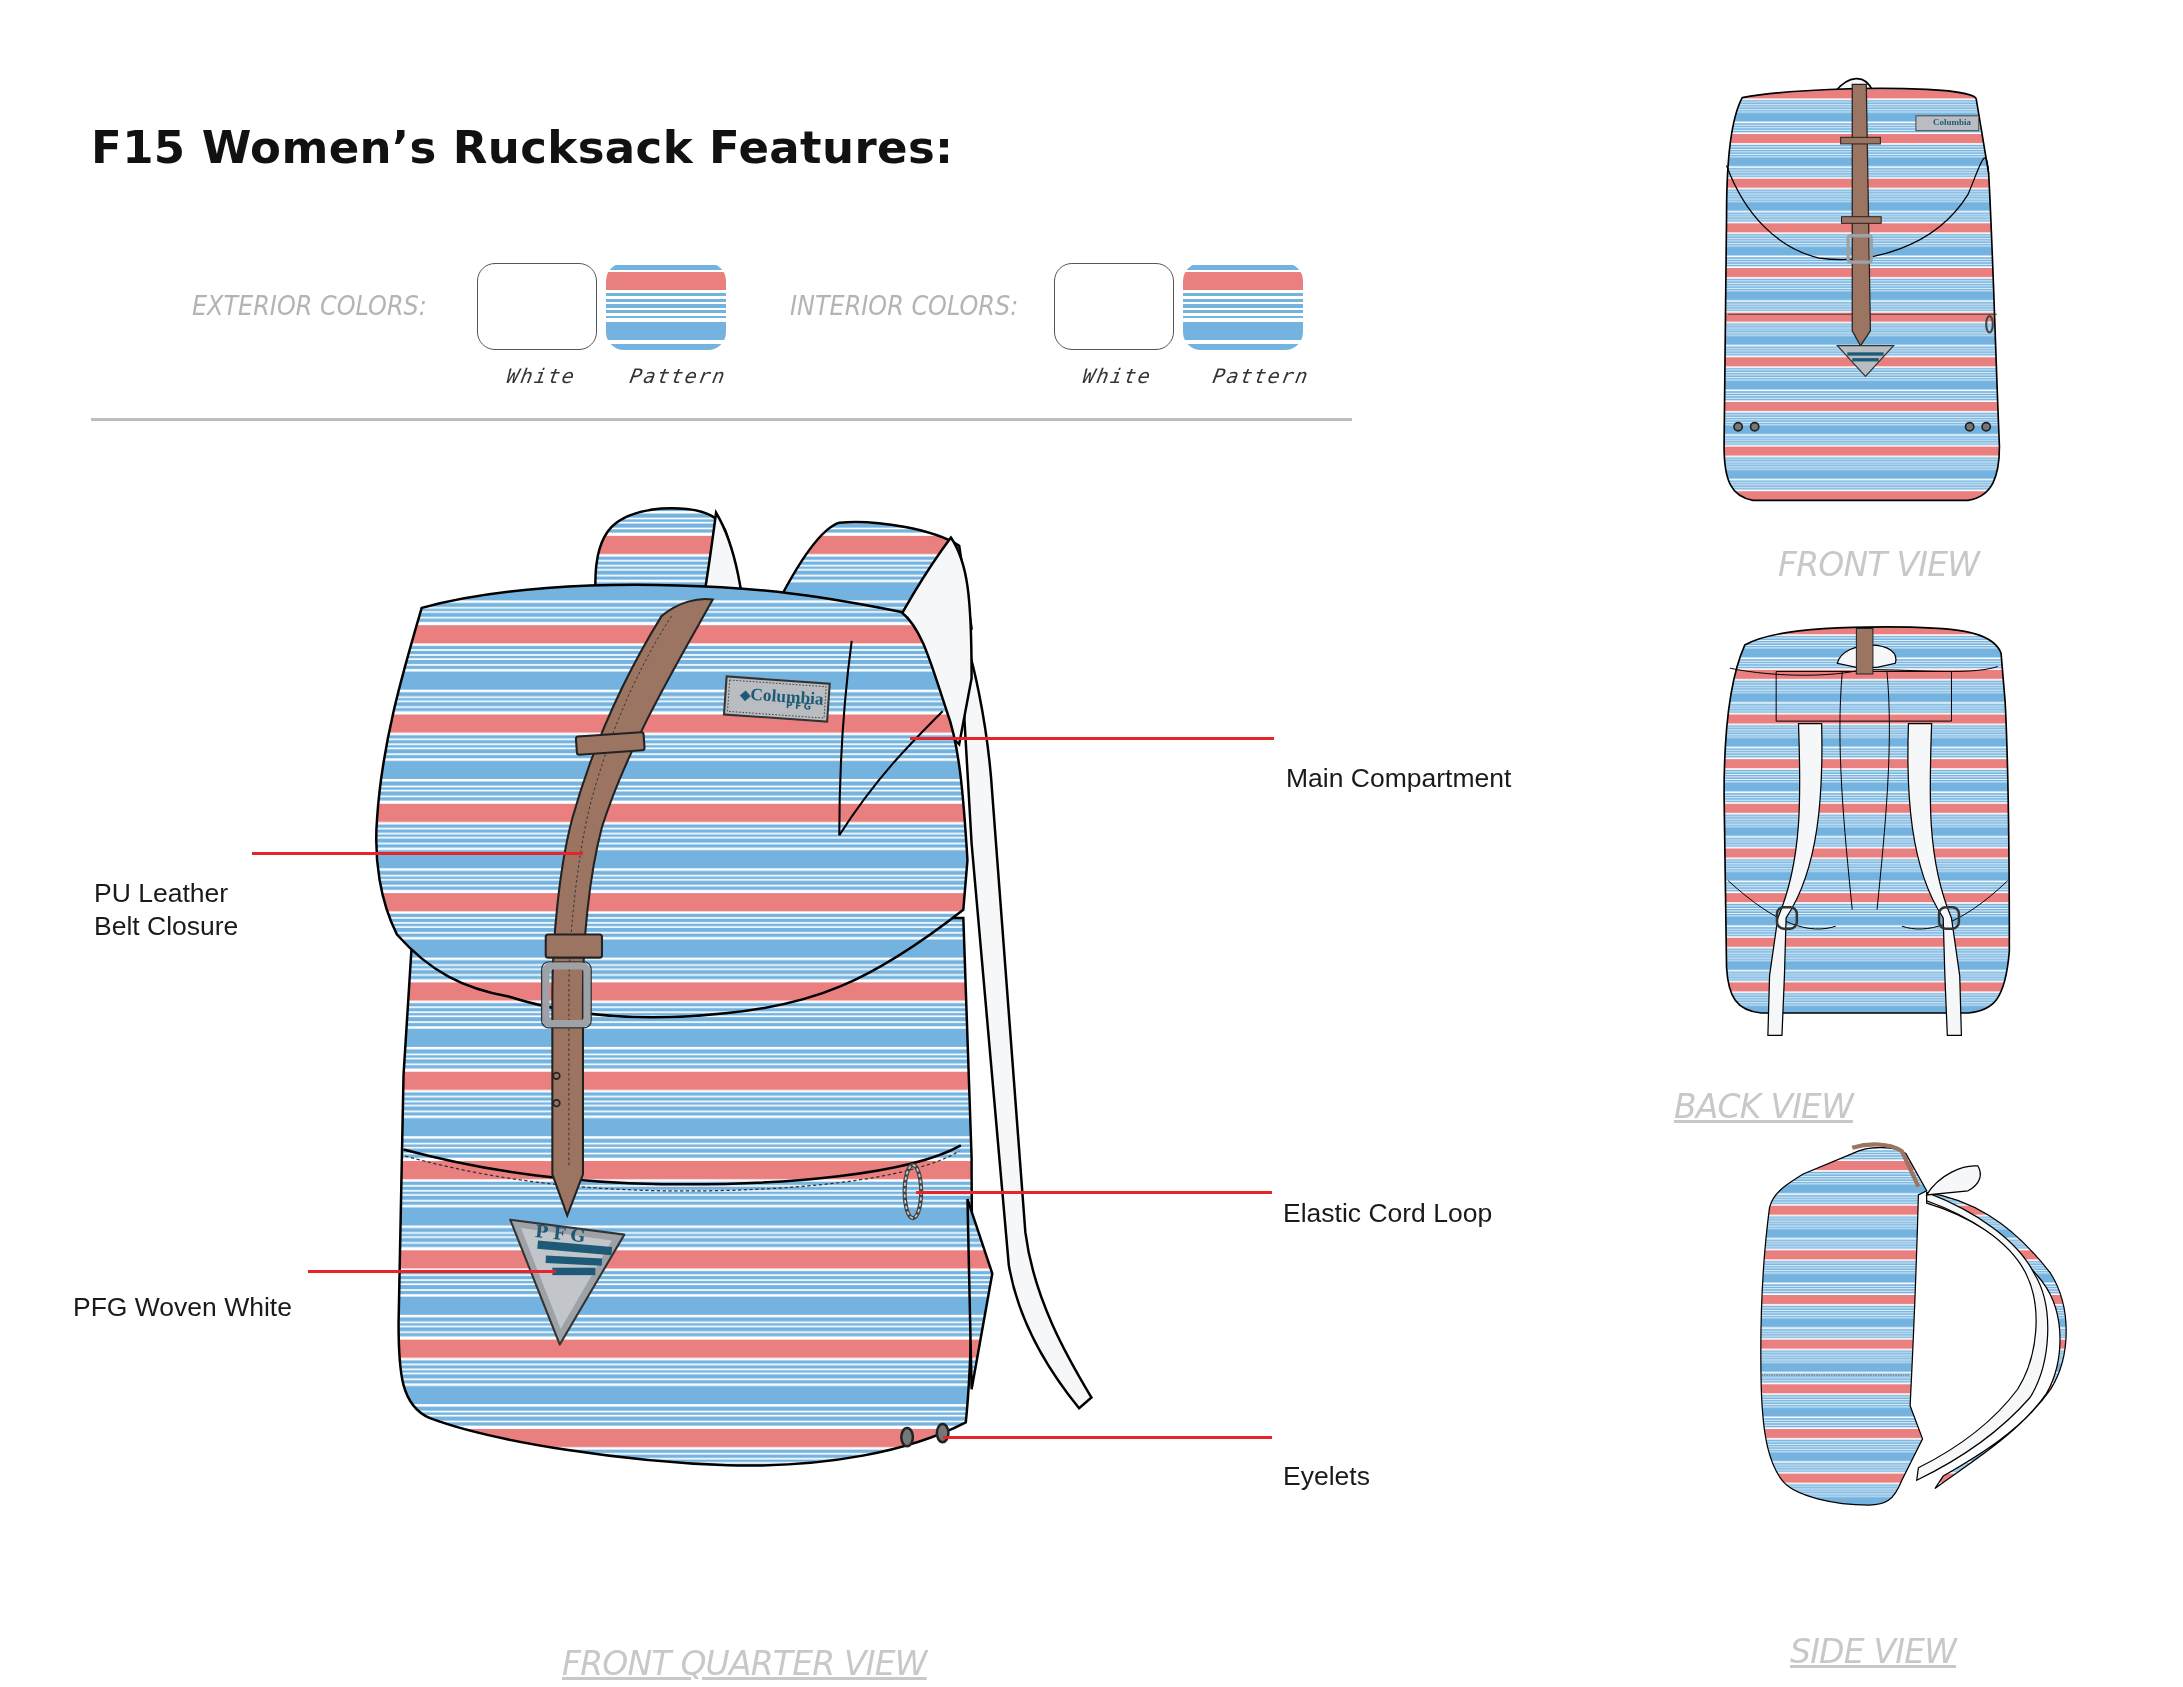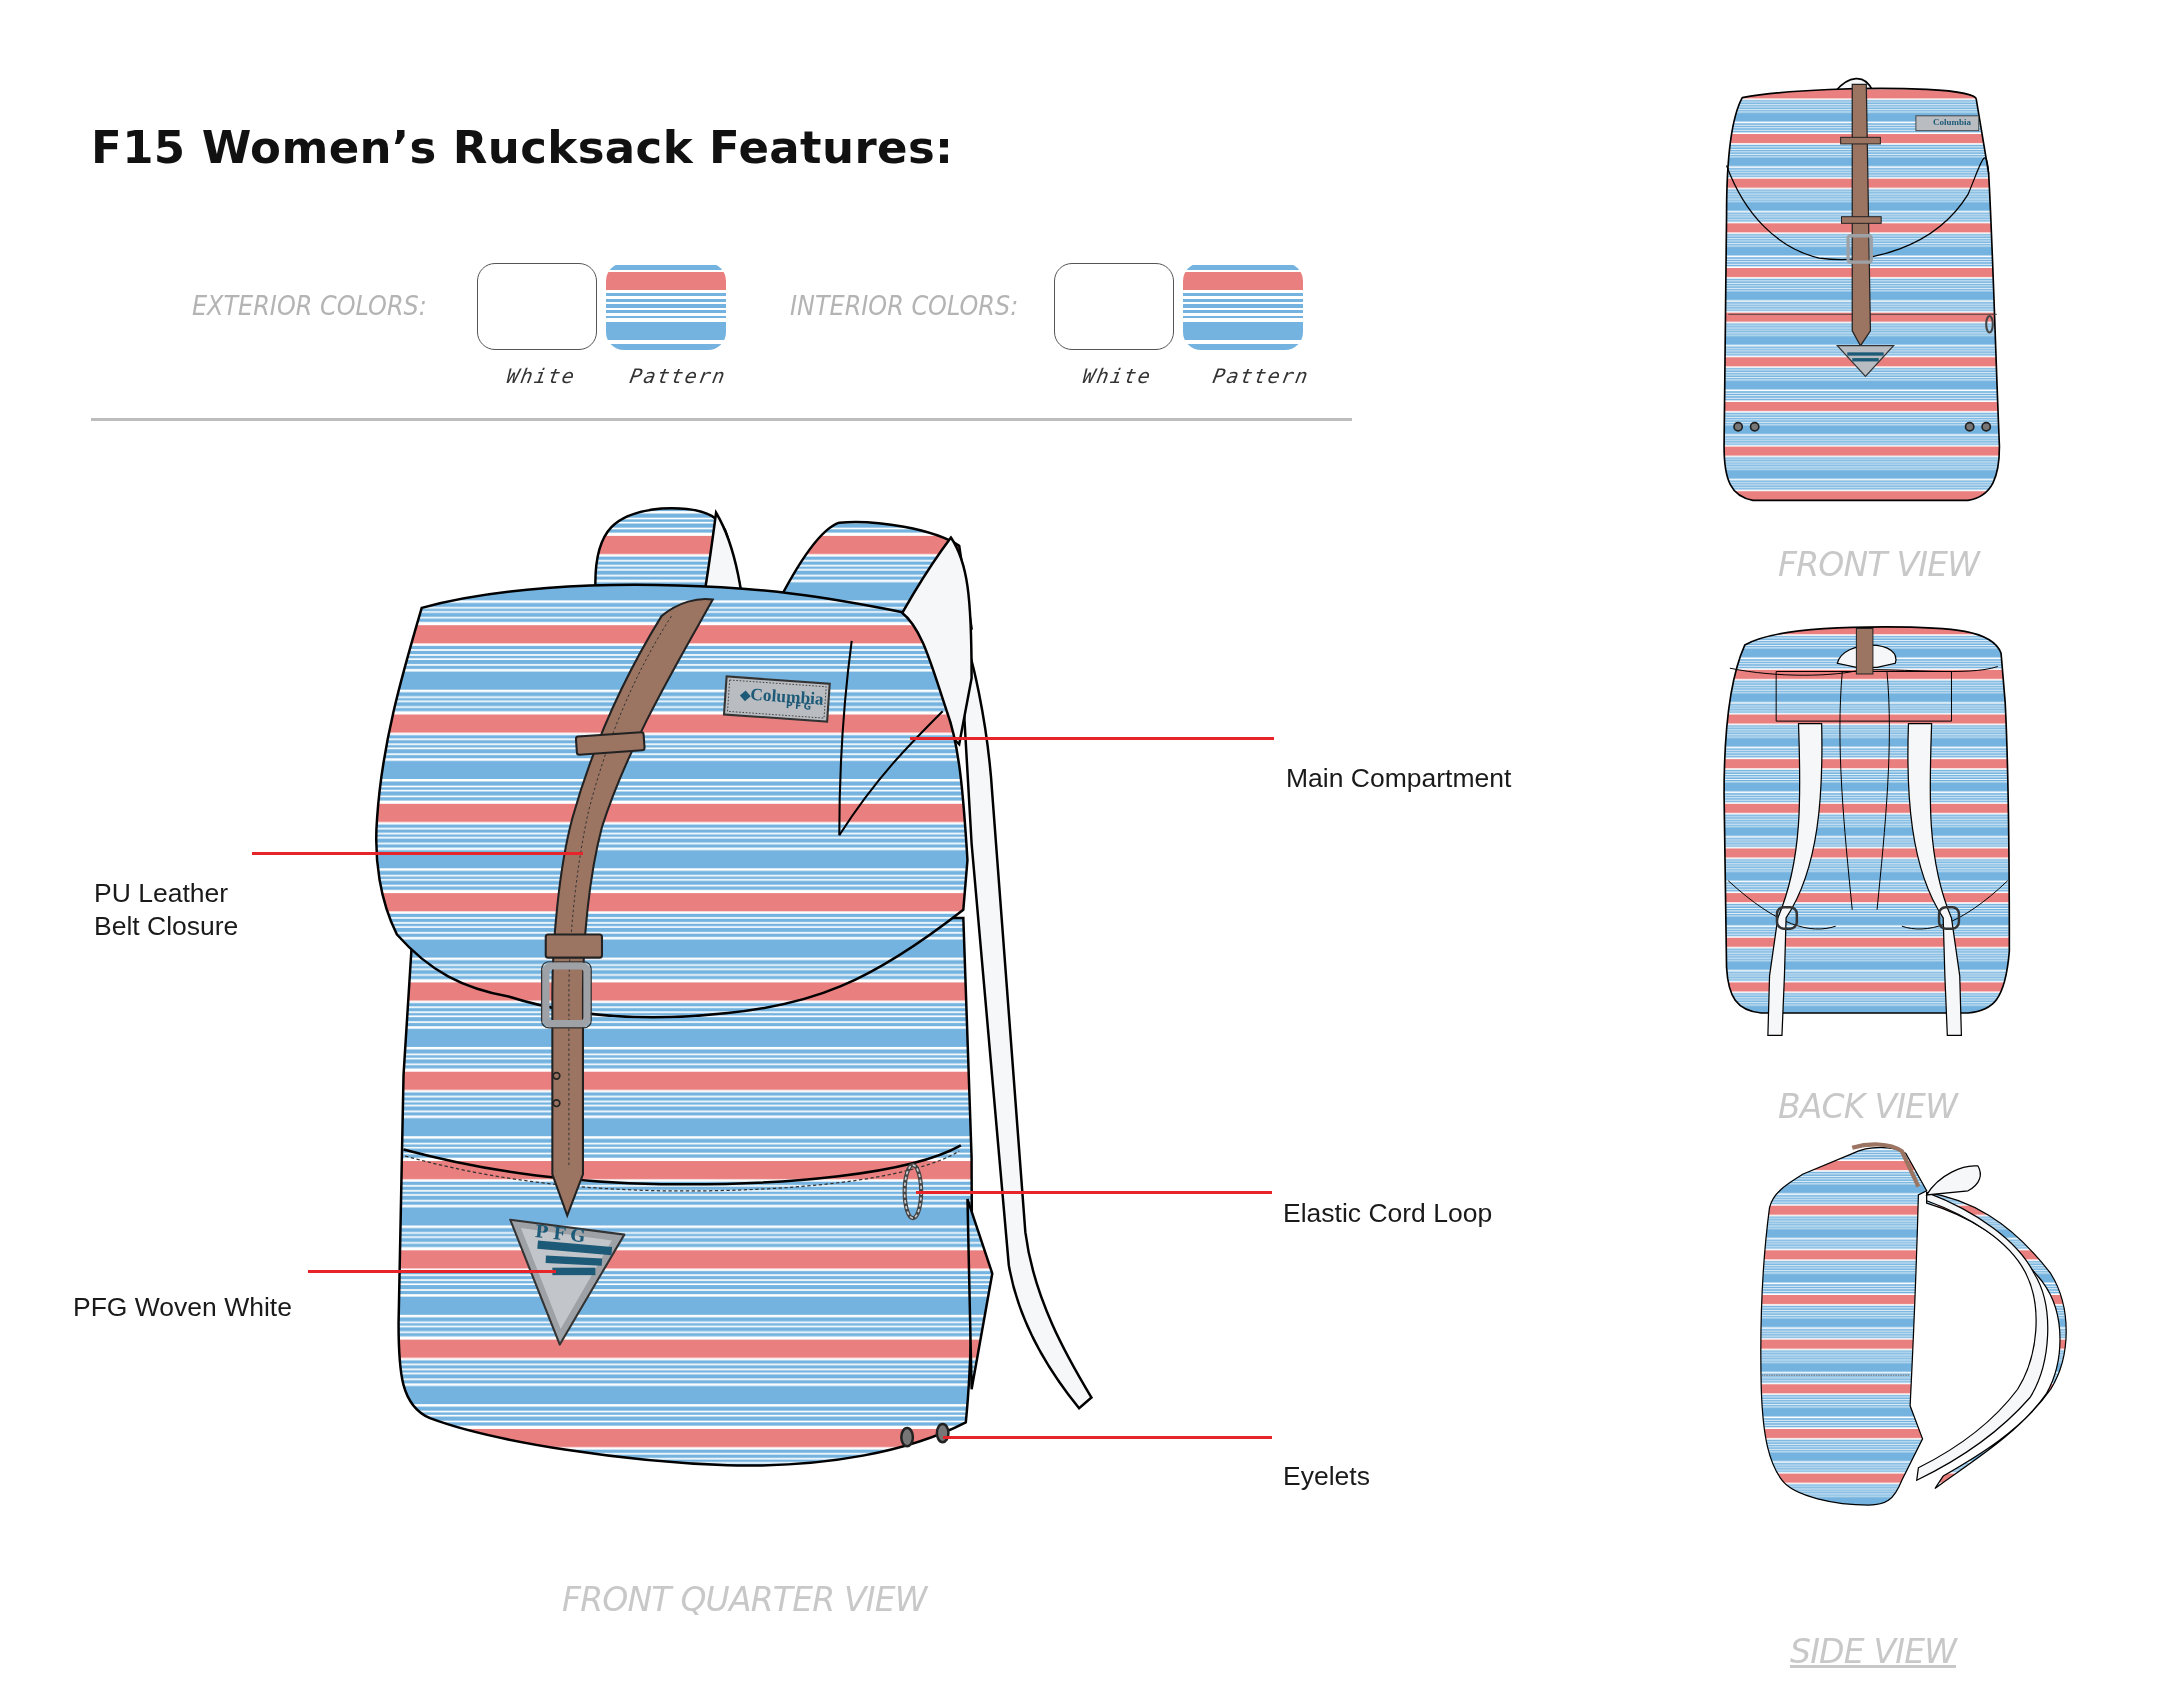--- a/index.html
+++ b/index.html
@@ -141,21 +141,21 @@
 <div class="abs leader" style="left:308px;top:1270px;width:248px;"></div>
 <div class="abs leader" style="left:943px;top:1436px;width:329px;"></div>
 
 <div class="abs callout" style="left:1286px;top:722px;">Main Compartment</div>
 <div class="abs callout" style="left:1283px;top:1157px;">Elastic Cord Loop</div>
 <div class="abs callout" style="left:1283px;top:1420px;">Eyelets</div>
 <div class="abs callout" style="left:94px;top:837px;">PU Leather</div>
 <div class="abs callout" style="left:94px;top:870px;">Belt Closure</div>
 <div class="abs callout" style="left:73px;top:1251px;">PFG Woven White</div>
 
-<div class="abs view-label" style="left:562px;top:1552px;">FRONT QUARTER  VIEW</div>
+<div class="abs view-label" style="left:562px;top:1616px;text-decoration:underline;">FRONT QUARTER  VIEW</div>
 
 <svg style="left:0;top:0;" width="2183" height="1687" viewBox="0 0 2640 2040">
   <path d="M2220,110 C2235,92 2255,88 2265,110 Z" fill="#f6f7f9" stroke="#000" stroke-width="2"></path>
   <path d="M2107,118 C2160,108 2260,105 2330,108 C2370,110 2390,115 2390,120 L2405,210 C2410,300 2413,420 2418,540 C2418,575 2410,600 2380,605 L2120,605 C2093,600 2085,580 2085,540 L2088,260 C2088,180 2095,140 2107,118 Z" fill="url(#stripes-sm)" stroke="#000" stroke-width="2"></path>
   <path d="M2088,200 C2110,260 2150,300 2200,312 C2260,320 2340,300 2380,235 C2395,200 2402,170 2405,210" fill="none" stroke="#000" stroke-width="1.5"></path>
   <line x1="2090" y1="380" x2="2415" y2="380" stroke="#333" stroke-width="1"></line>
   <path d="M2240,102 L2257,102 L2262,400 L2250,418 L2240,400 Z" fill="#9b7462" stroke="#222" stroke-width="1.5"></path>
   <rect x="2226" y="166" width="48" height="8" fill="#9b7462" stroke="#222" stroke-width="1.2"></rect>
   <rect x="2227" y="262" width="48" height="8" fill="#9b7462" stroke="#222" stroke-width="1.2"></rect>
   <rect x="2235" y="285" width="28" height="32" rx="3" fill="none" stroke="#9ea1a6" stroke-width="4"></rect>
@@ -180,21 +180,21 @@
   <path d="M2282,812 C2290,900 2280,1000 2270,1100" fill="none" stroke="#000" stroke-width="1.2"></path>
   <path d="M2090,1065 C2150,1120 2190,1130 2220,1120" fill="none" stroke="#000" stroke-width="1.2"></path>
   <path d="M2428,1065 C2370,1120 2330,1130 2300,1120" fill="none" stroke="#000" stroke-width="1.2"></path>
   <path d="M2222,802 C2225,788 2245,780 2262,780 C2285,780 2296,790 2292,802 L2270,807 L2245,807 Z" fill="#f6f7f9" stroke="#000" stroke-width="1.5"></path>
   <rect x="2245" y="760" width="20" height="55" fill="#9b7462" stroke="#222" stroke-width="1.2"></rect>
   <path d="M2175,875 L2203,875 C2205,960 2200,1050 2160,1110 L2158,1180 L2155,1252 L2138,1252 L2140,1180 L2150,1110 C2180,1040 2178,960 2175,875 Z" fill="#f6f7f9" stroke="#000" stroke-width="1.5"></path>
   <path d="M2308,875 L2336,875 C2333,960 2330,1040 2360,1110 L2370,1180 L2372,1252 L2355,1252 L2352,1180 L2350,1110 C2310,1050 2305,960 2308,875 Z" fill="#f6f7f9" stroke="#000" stroke-width="1.5"></path>
   <rect x="2149" y="1097" width="24" height="26" rx="8" fill="none" stroke="#333" stroke-width="3"></rect>
   <rect x="2345" y="1097" width="24" height="26" rx="8" fill="none" stroke="#333" stroke-width="3"></rect>
 </svg>
-<div class="abs view-label" style="left:1778px;top:1059px;">BACK VIEW</div>
+<div class="abs view-label" style="left:1674px;top:1059px;text-decoration:underline;">BACK VIEW</div>
 
 <svg style="left:0;top:0;" width="2183" height="1687" viewBox="0 0 2640 2040">
   <path d="M2330,1442 C2380,1450 2430,1475 2480,1540 C2505,1580 2505,1640 2480,1680 C2445,1730 2390,1762 2350,1785 L2340,1800 C2380,1770 2440,1735 2475,1685 C2495,1650 2500,1590 2470,1550 C2430,1500 2380,1470 2330,1455 Z" fill="url(#stripes-sm)" stroke="#000" stroke-width="1.5"></path>
   <path d="M2330,1452 C2380,1470 2430,1500 2450,1540 C2470,1580 2465,1640 2440,1680 C2410,1720 2370,1750 2320,1775 L2318,1790 C2370,1765 2420,1730 2455,1690 C2480,1650 2485,1580 2460,1540 C2440,1500 2390,1465 2330,1442 Z" fill="#f6f7f9" stroke="#000" stroke-width="1.5"></path>
   <path d="M2330,1445 C2345,1420 2375,1408 2392,1410 C2398,1420 2395,1432 2380,1440 Z" fill="#f6f7f9" stroke="#000" stroke-width="1.5"></path>
   <path d="M2240,1395 C2260,1385 2290,1385 2305,1395 L2330,1440 L2320,1445 C2318,1520 2314,1620 2310,1700 L2325,1740 L2300,1790 C2290,1815 2280,1820 2260,1820 C2220,1820 2170,1810 2155,1790 C2140,1770 2132,1740 2130,1680 C2128,1600 2132,1520 2140,1460 C2145,1440 2165,1430 2180,1420 Z" fill="url(#stripes-sm)" stroke="#000" stroke-width="1.5"></path>
   <path d="M2240,1388 C2260,1382 2285,1382 2300,1392 L2320,1435" fill="none" stroke="#9b7462" stroke-width="5"></path>
   <line x1="2130" y1="1663" x2="2310" y2="1663" stroke="#555" stroke-width="1" stroke-dasharray="2 1"></line>
 </svg>
 <div class="abs view-label" style="left:1790px;top:1604px;text-decoration:underline;">SIDE VIEW</div>

